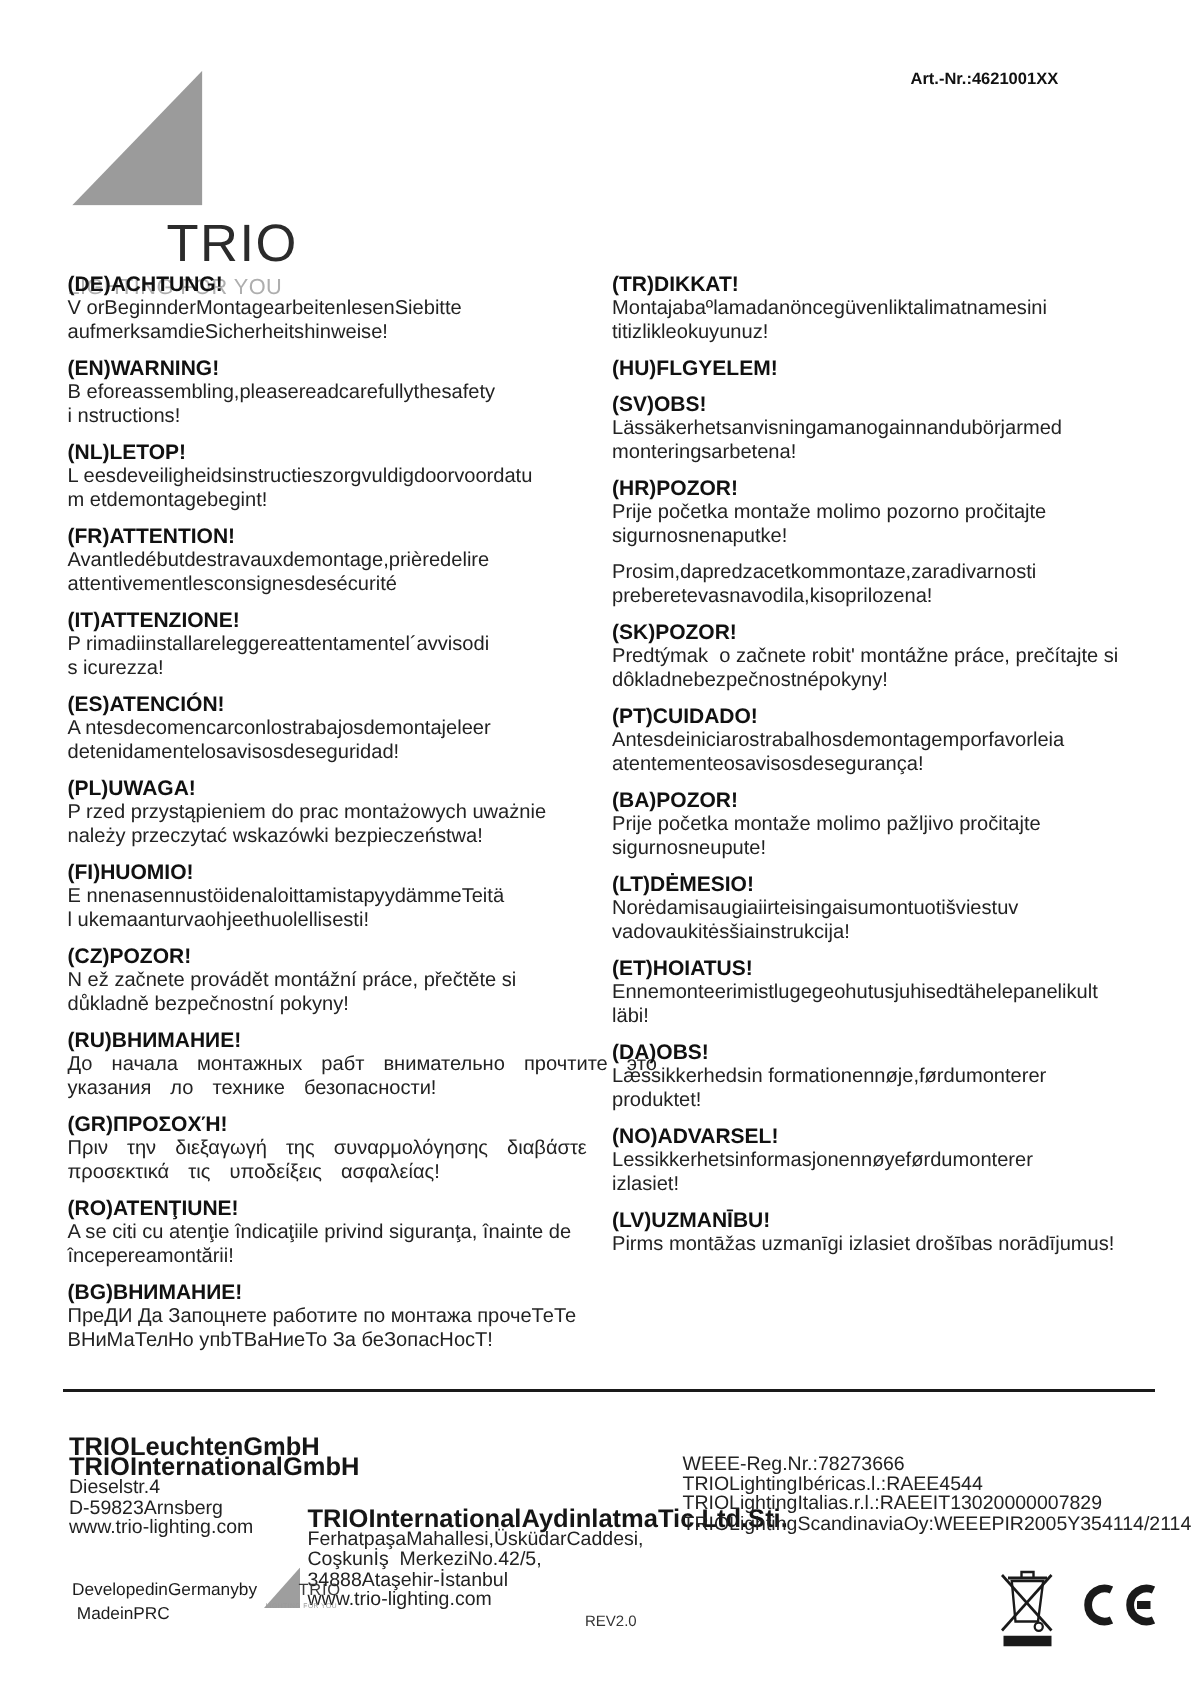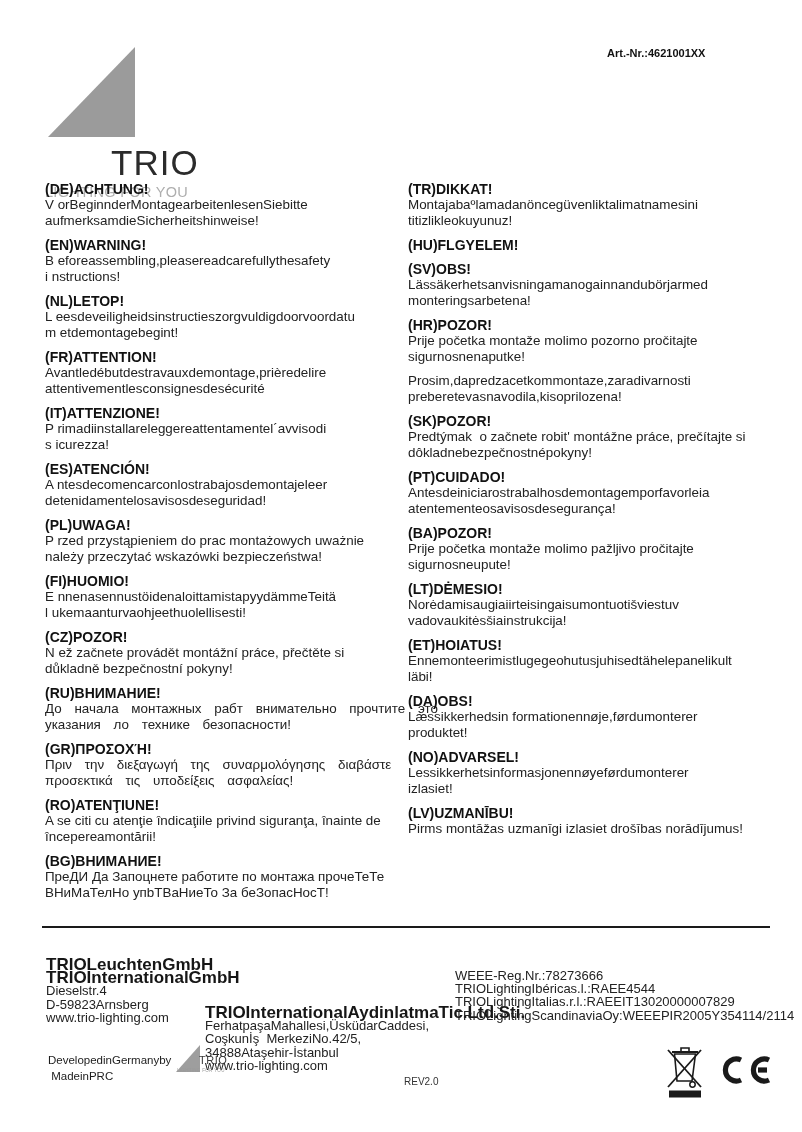--- a/index.html
+++ b/index.html
@@ -56,21 +56,21 @@
   .fc3 { margin-top: 11px; }
   .fbold { font-size: 17px; line-height: 13.2px; font-weight: bold; white-space: pre; color: #161616; }
   .ftext { font-size: 13px; line-height: 13.2px; white-space: pre; color: #222; }
 
   
   .origin { position: absolute; left: 48px; top: 1053px; font-size: 11.5px; line-height: 15.5px; white-space: pre; color: #1c1c1c; }
   .mini-logo { position: absolute; left: 176px; top: 1044px; width: 60px; height: 32px; }
   .mini-tri { position: absolute; left: 0; top: 1px; width: 24px; height: 27px; background: #9e9e9e; clip-path: polygon(0 100%, 100% 100%, 100% 0); }
   .mini-brand { position: absolute; left: 23px; top: 11px; font-size: 11px; line-height: 11px; font-weight: 200; color: #3a3a3a; letter-spacing: 0.5px; }
   .mini-tag { position: absolute; left: 1px; top: 24px; font-size: 4.5px; line-height: 5px; color: #9a9a9a; letter-spacing: 0.3px; white-space: pre; }
-  .rev { position: absolute; left: 404px; top: 1076px; font-size: 10px; color: #333; }
+  .rev { position: absolute; left: 390px; top: 1076px; font-size: 10px; color: #333; }
   .weee { position: absolute; left: 667px; top: 1044px; }
   .ce { position: absolute; left: 717px; top: 1056px; }
 </style>
 </head>
 <body>
 
 <div class="page">
 
   <div class="art-nr">Art.-Nr.:4621001XX</div>
   <div class="logo">

